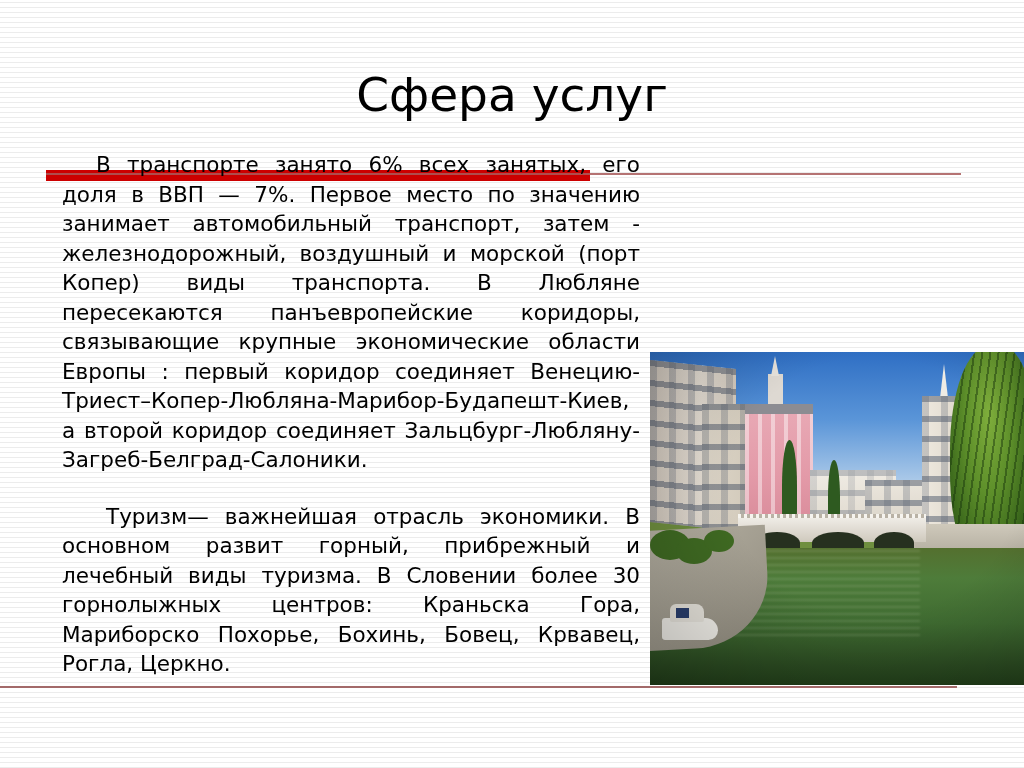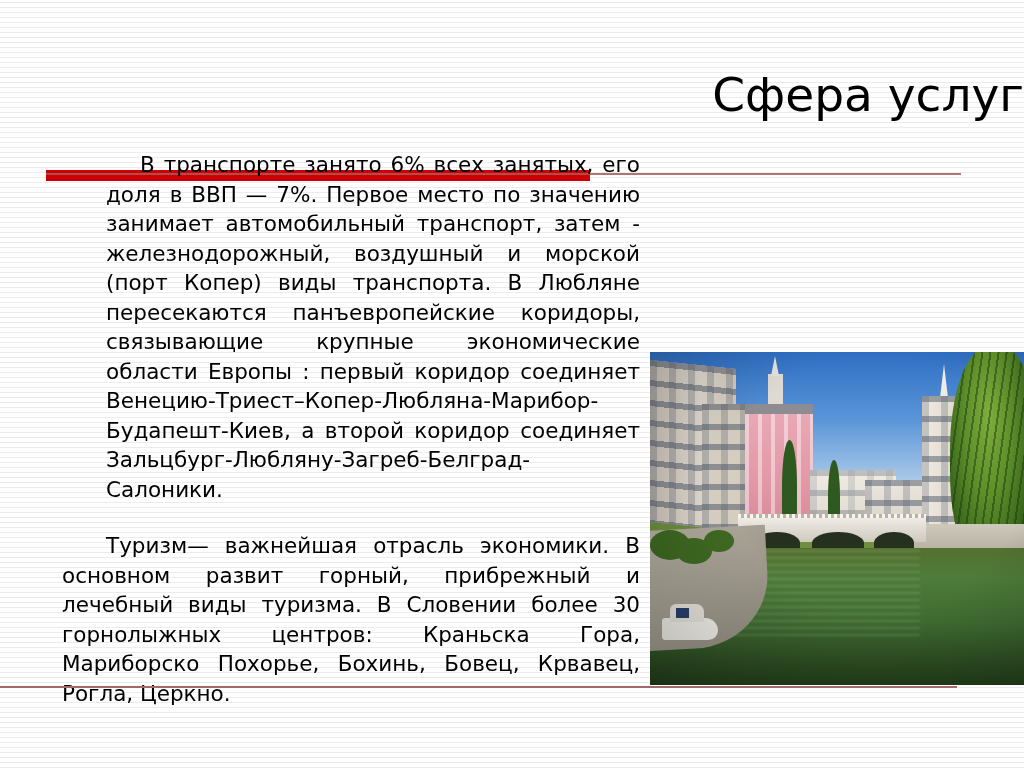--- a/index.html
+++ b/index.html
@@ -35,21 +35,21 @@
     );
     overflow: hidden;
   }
 
   
   #title {
     position: absolute;
     left: 0;
     top: 36px;
     width: 1024px;
-    text-align: right;
+    text-align: center;
     font-size: 47px;
     line-height: 56px;
     font-weight: normal;
     color: #000000;
     letter-spacing: 0px;
     white-space: nowrap;
   }
 
   
   #body-text {
@@ -65,21 +65,20 @@
   .para {
     margin: 0 0 0 0;
     text-align: justify;
     text-justify: inter-word;
   }
   .para.lead {
     text-indent: 18px;
   }
   .para.indent2 {
     text-indent: 34px;
-    margin-left: 44px;
   }
   .para.indent3 {
     text-indent: 44px;
     margin-top: 20px;
   }
   .gap-sm { height: 7px; }
   .gap-md { height: 7px; }
 
   
   #red-bar {

